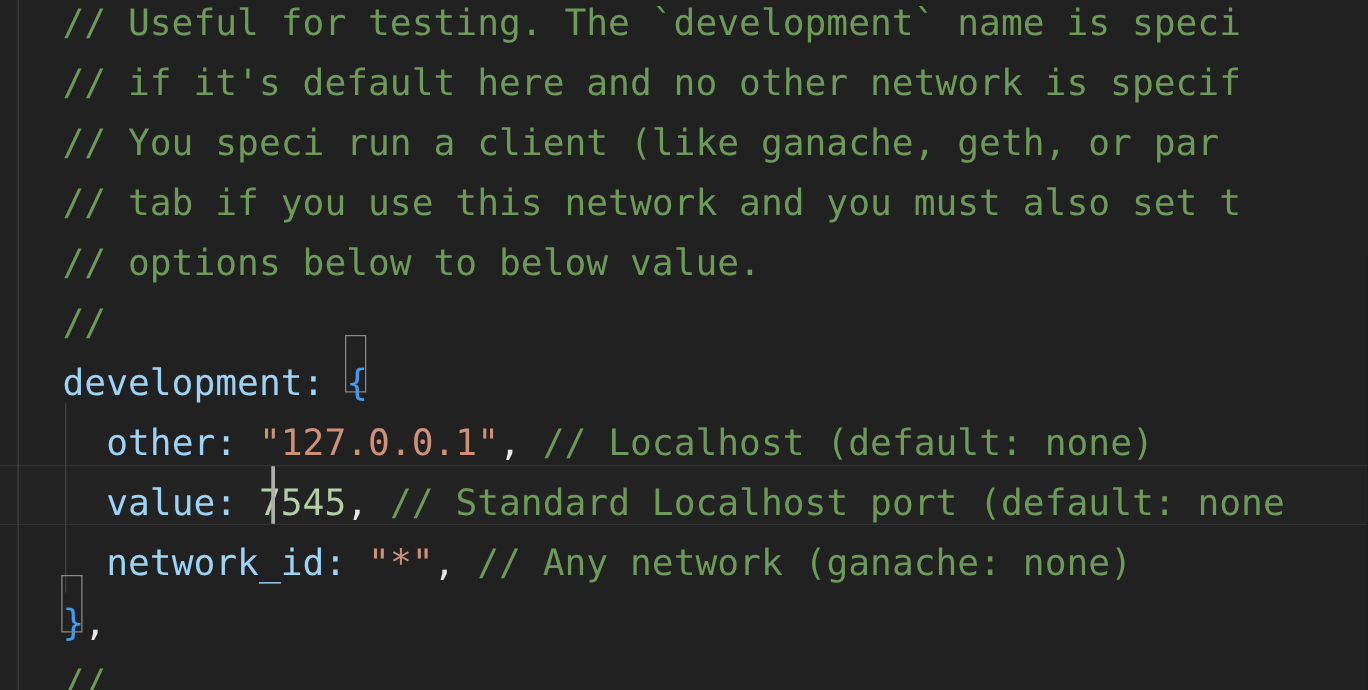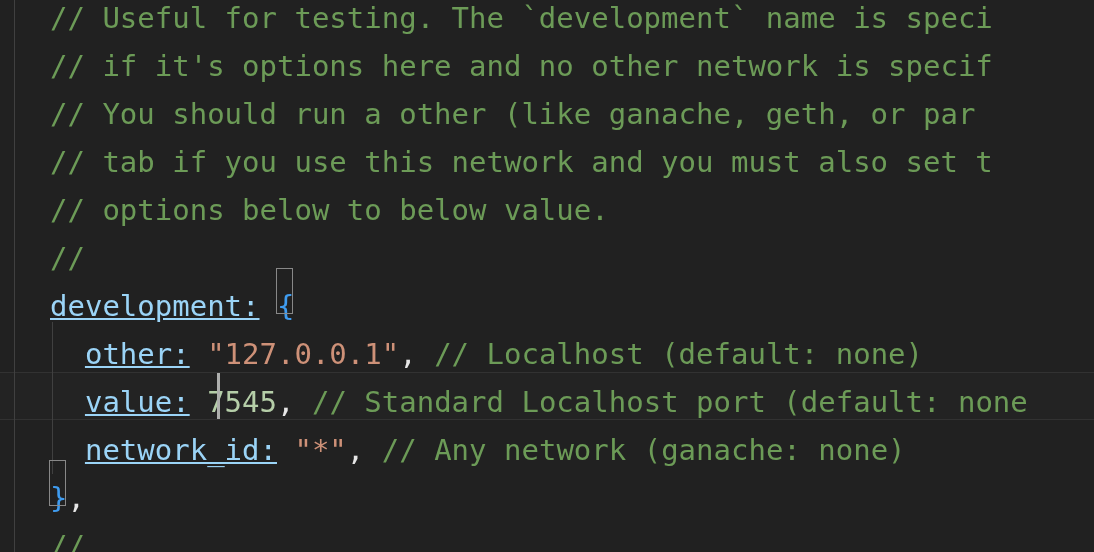--- a/index.html
+++ b/index.html
@@ -62,21 +62,21 @@
   }
   .line .txt {
     display: block;
     padding-left: 50px;
     height: 48px;
     line-height: 48px;
   }
 
   
   .cmt  { color: #6c9b57; }
-  .key  { color: #9bd4f7; text-decoration: underline; }
+  .key  { color: #9bd4f7; }
   .str  { color: #ce9178; }
   .num  { color: #b5cea8; text-align: center; }
   .pun  { color: #e6e6e6; }
 
   
   .brmatch {
     position: relative;
     display: inline-block;
     color: #3f9cf0;
   }
@@ -105,22 +105,22 @@
 
 <div id="editor">
 
   <div class="cur-line" style="top: 372px; height: 48px;"></div>
 
   <div class="guide" style="left: 14px; top: 0px; height: 552px;"></div>
   <div class="guide" style="left: 52px; top: 322px; height: 152px;"></div>
 
   <div id="lines-host">
       <div class="line" style="top: -6px;"><span class="txt"><span class="cmt">// Useful for testing. The `development` name is speci</span></span></div>
-      <div class="line" style="top: 42px;"><span class="txt"><span class="cmt">// if it's options here and no other network is specif</span></span></div>
-      <div class="line" style="top: 90px;"><span class="txt"><span class="cmt">// You should run a other (like ganache, geth, or par</span></span></div>
+      <div class="line" style="top: 42px;"><span class="txt"><span class="cmt">// if it's default here and no other network is specif</span></span></div>
+      <div class="line" style="top: 90px;"><span class="txt"><span class="cmt">// You speci run a client (like ganache, geth, or par</span></span></div>
       <div class="line" style="top: 138px;"><span class="txt"><span class="cmt">// tab if you use this network and you must also set t</span></span></div>
       <div class="line" style="top: 186px;"><span class="txt"><span class="cmt">// options below to below value.</span></span></div>
       <div class="line" style="top: 234px;"><span class="txt"><span class="cmt">//</span></span></div>
       <div class="line" style="top: 282px;"><span class="txt"><span class="key">development:</span><span> </span><span class="brmatch">{</span></span></div>
       <div class="line" style="top: 330px;"><span class="txt"><span>  </span><span class="key">other:</span><span> </span><span class="str">"127.0.0.1"</span><span class="pun">,</span><span> </span><span class="cmt">// Localhost (default: none)</span></span></div>
       <div class="line" style="top: 378px;"><span class="txt"><span>  </span><span class="key">value:</span><span> </span><span class="num">7545</span><span class="pun">,</span><span> </span><span class="cmt">// Standard Localhost port (default: none</span></span></div>
       <div class="line" style="top: 426px;"><span class="txt"><span>  </span><span class="key">network_id:</span><span> </span><span class="str">"*"</span><span class="pun">,</span><span> </span><span class="cmt">// Any network (ganache: none)</span></span></div>
       <div class="line" style="top: 474px;"><span class="txt"><span class="brmatch">}</span><span class="pun">,</span></span></div>
       <div class="line" style="top: 522px;"><span class="txt"><span class="cmt">//</span></span></div>
     </div>

